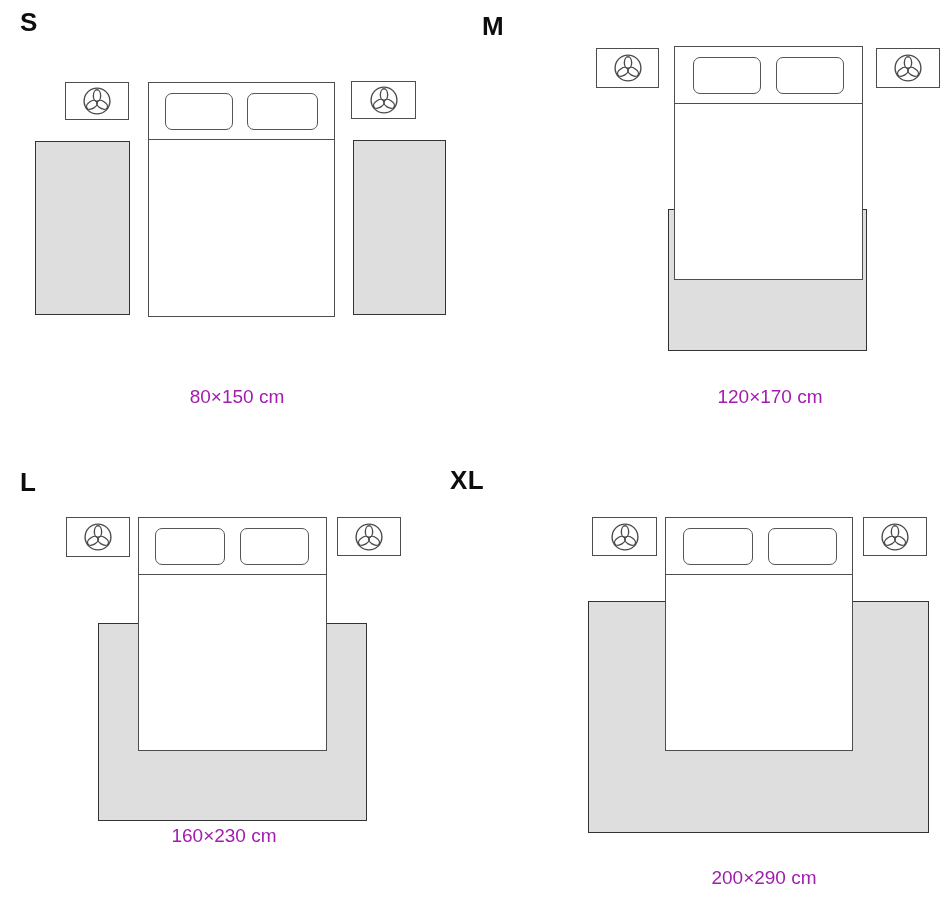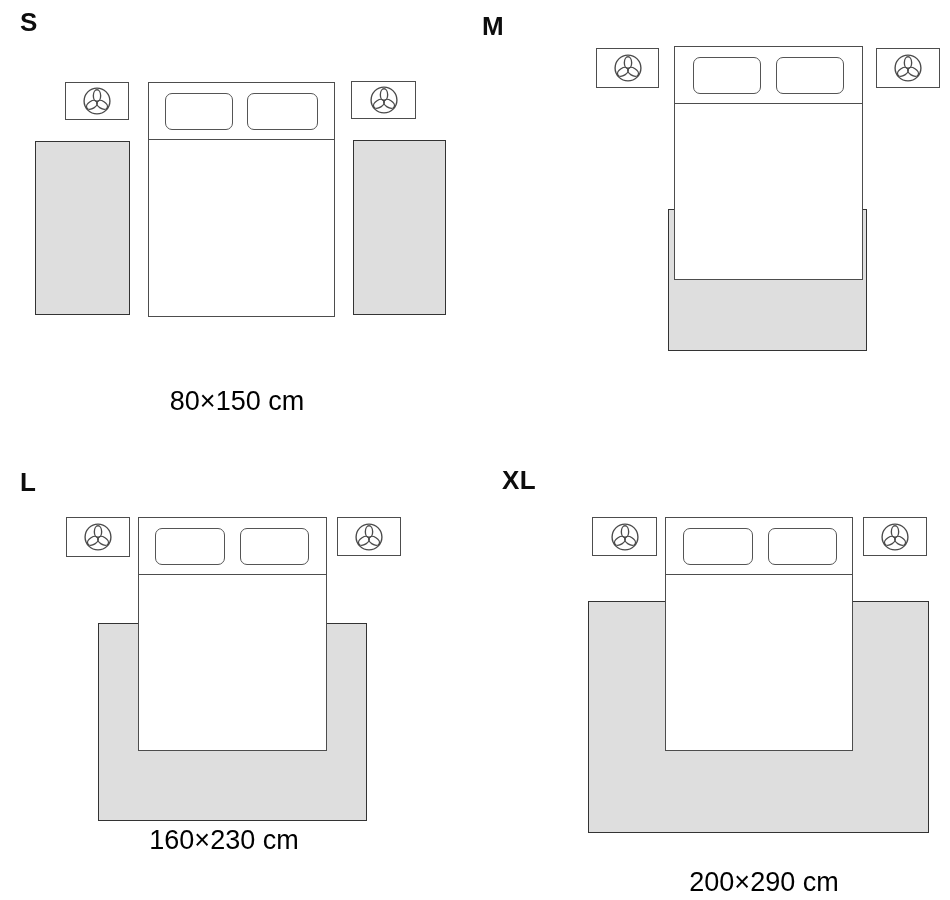--- a/index.html
+++ b/index.html
@@ -57,24 +57,24 @@
     top: 10px;
     width: 68px;
     height: 37px;
     border: 1px solid #555555;
     border-radius: 7px;
     background: #ffffff;
     box-sizing: border-box;
   }
   .caption {
     position: absolute;
-    font-size: 27px;
+    font-size: 19px;
     line-height: 1.15;
     text-align: center;
-    color: #000000;
+    color: #a21caf;
     z-index: 4;
   }
   svg.plant { display: block; }
 </style>
 </head>
 <body>
 
 <div class="stage">
 
   <section>
@@ -140,20 +140,21 @@
       </svg>
     </div>
 
     <div class="bed" style="left:674px;top:46px;width:189px;height:234px">
       <div class="bed-head">
         <div class="pillow" style="left:18px;width:68px"></div>
         <div class="pillow" style="left:101px;width:68px"></div>
       </div>
     </div>
 
+    <div class="caption" style="left:595px;top:386px;width:350px">120×170 cm</div>
   </section>
 
   <section>
     <div class="size-label" style="left:20px;top:469px">L</div>
 
     <div class="rug" style="left:98px;top:623px;width:269px;height:198px"></div>
 
     <div class="nightstand" style="left:66px;top:517px;width:64px;height:40px">
       <svg class="plant" width="34" height="34" viewBox="0 0 40 40">
         <g fill="none" stroke="#4a4a4a" stroke-width="1.6">
@@ -179,21 +180,21 @@
       <div class="bed-head">
         <div class="pillow" style="left:16px;width:70px"></div>
         <div class="pillow" style="left:101px;width:69px"></div>
       </div>
     </div>
 
     <div class="caption" style="left:24px;top:825px;width:400px">160×230 cm</div>
   </section>
 
   <section>
-    <div class="size-label" style="left:502px;top:467px">XL</div>
+    <div class="size-label" style="left:450px;top:467px">XL</div>
 
     <div class="rug" style="left:588px;top:601px;width:341px;height:232px"></div>
 
     <div class="nightstand" style="left:592px;top:517px;width:65px;height:39px">
       <svg class="plant" width="34" height="34" viewBox="0 0 40 40">
         <g fill="none" stroke="#4a4a4a" stroke-width="1.6">
           <circle cx="20" cy="20" r="15.2"></circle>
           <ellipse cx="20" cy="13.8" rx="4.3" ry="7"></ellipse>
           <ellipse cx="20" cy="13.8" rx="4.3" ry="7" transform="rotate(122 20 20.8)"></ellipse>
           <ellipse cx="20" cy="13.8" rx="4.3" ry="7" transform="rotate(238 20 20.8)"></ellipse>

